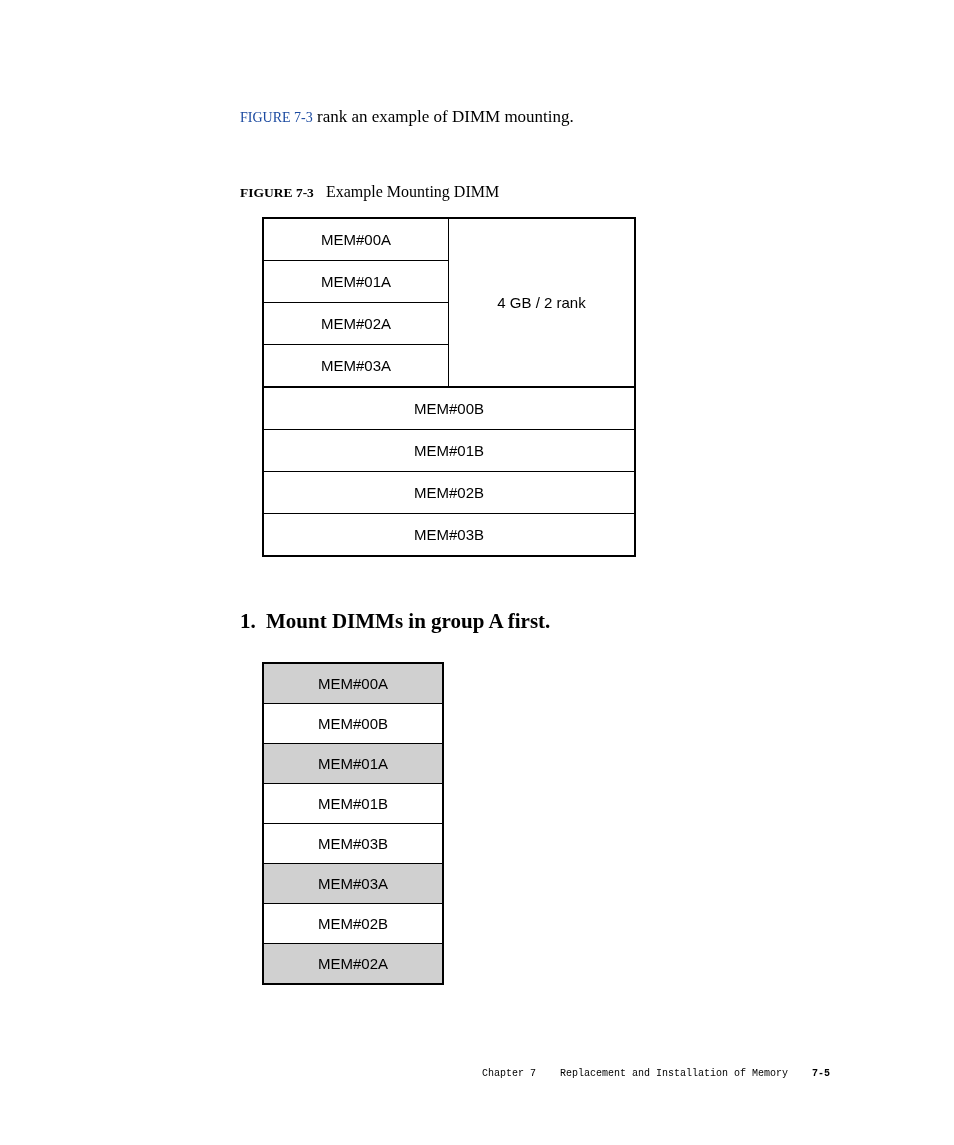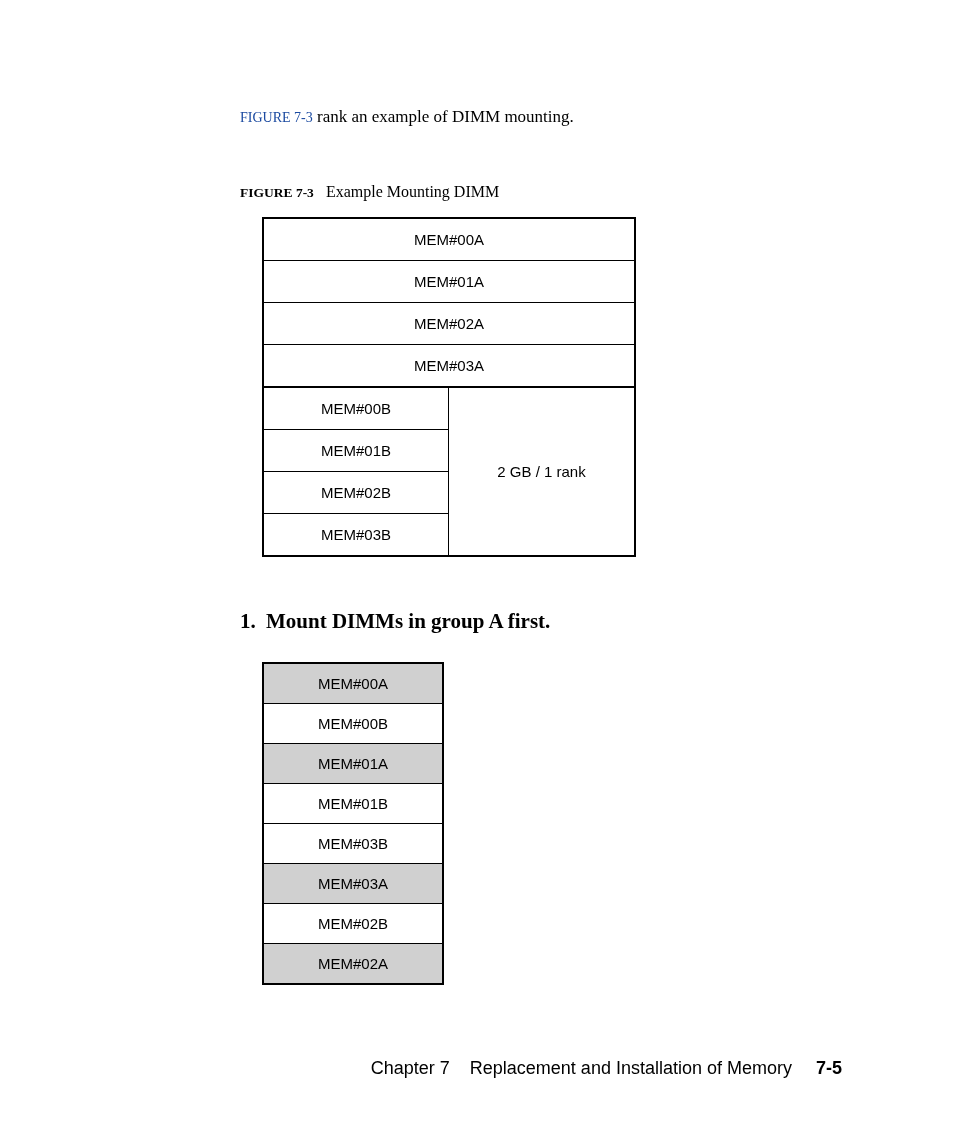--- a/index.html
+++ b/index.html
@@ -64,23 +64,23 @@
     .mount-cell {
       text-align: center;
       padding: 11px 0;
     }
     .mount-cell + .mount-cell { border-top: 1px solid #000; }
     .mount-cell.shaded { background: #d0d0d0; }
 
     .footer {
       position: absolute;
       bottom: 66px;
-      right: 112px;
-      font-family: Liberation Sans, sans-serif;
-      font-size: 18px;
+      right: 124px;
+      font-family: Liberation Mono, monospace;
+      font-size: 10px;
     }
     .footer .pg { font-weight: bold; margin-left: 24px; }
   </style>
 </head>
 <body>
 
 <p class="intro">
   <span class="fig-ref">FIGURE 7-3</span><span> rank an example of DIMM mounting.</span>
 </p>
 
@@ -89,29 +89,29 @@
 </p>
 
 <div class="dimm-table">
   <div class="dimm-group">
     <div class="dimm-slots">
       <div class="dimm-slot">MEM#00A</div>
       <div class="dimm-slot">MEM#01A</div>
       <div class="dimm-slot">MEM#02A</div>
       <div class="dimm-slot">MEM#03A</div>
     </div>
+    <div class="dimm-spec">4 GB / 2 rank</div>
   </div>
   <div class="dimm-group">
     <div class="dimm-slots">
       <div class="dimm-slot">MEM#00B</div>
       <div class="dimm-slot">MEM#01B</div>
       <div class="dimm-slot">MEM#02B</div>
       <div class="dimm-slot">MEM#03B</div>
     </div>
-    <div class="dimm-spec">2 GB / 1 rank</div>
   </div>
 </div>
 
 <p class="step">
   <span class="num">1.</span><span>Mount DIMMs in group A first.</span>
 </p>
 
 <div class="mount-table" id="mount-table">
     <div class="mount-cell shaded">MEM#00A</div>
     <div class="mount-cell">MEM#00B</div>

